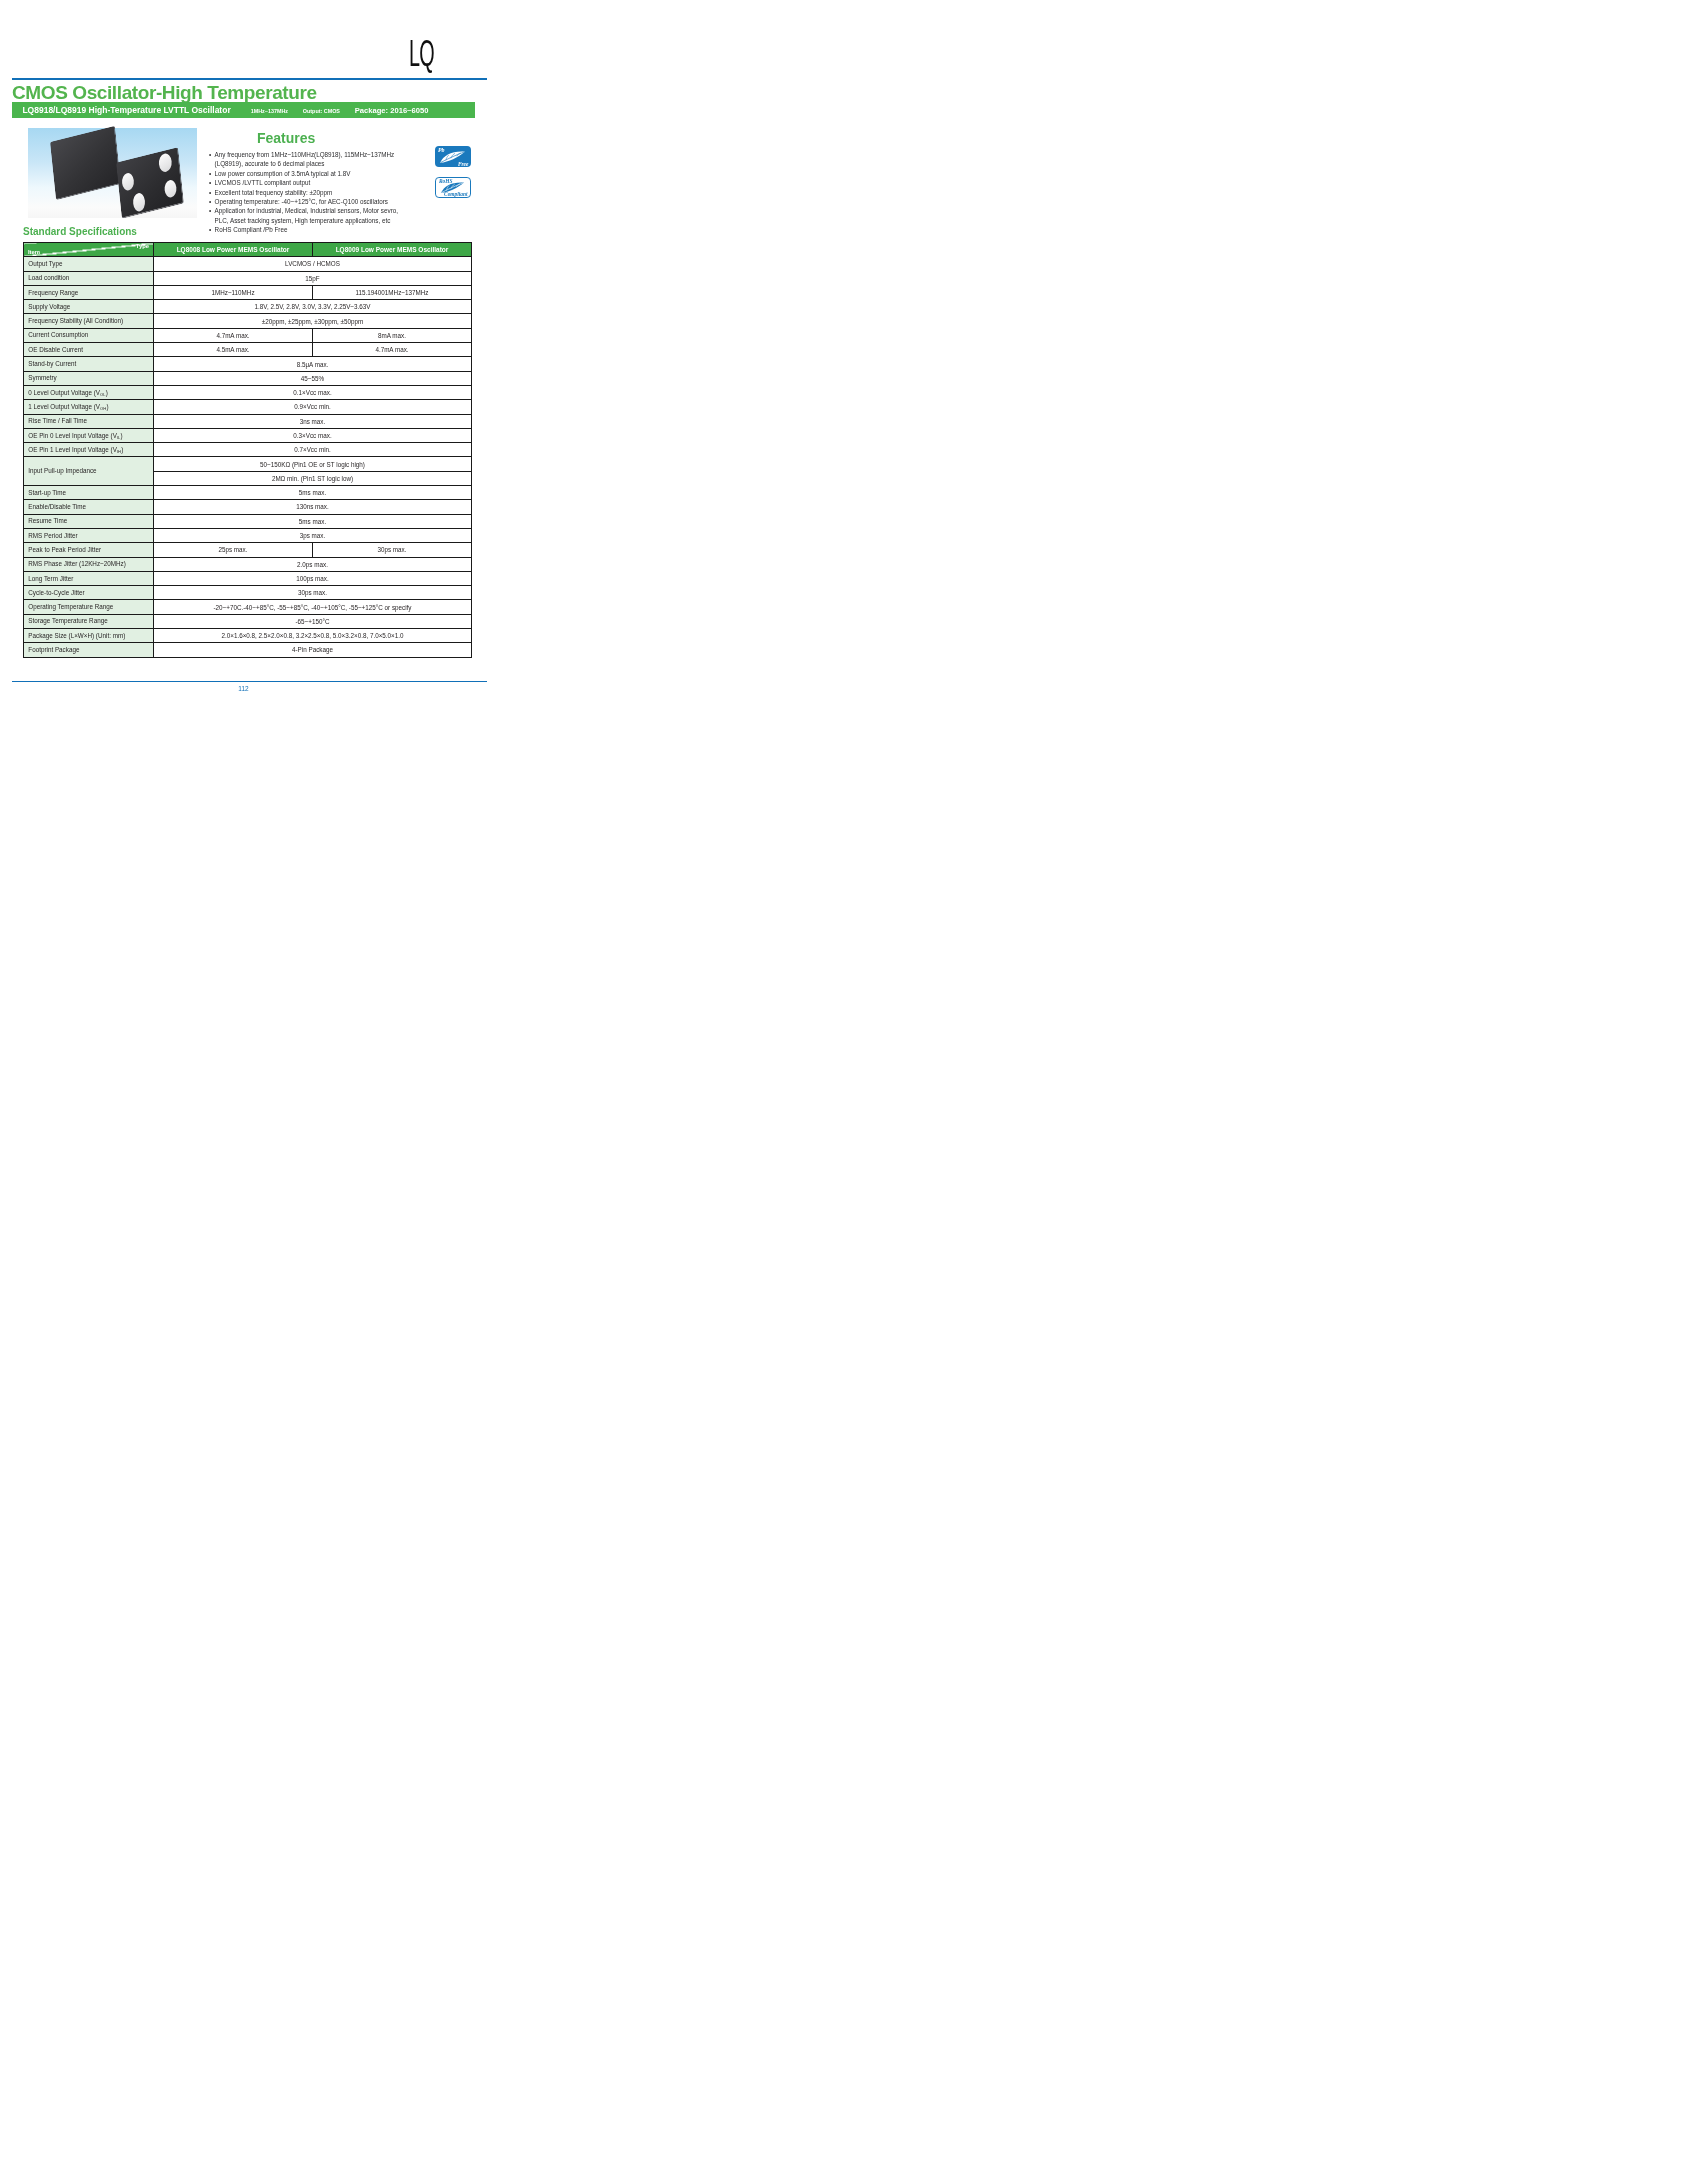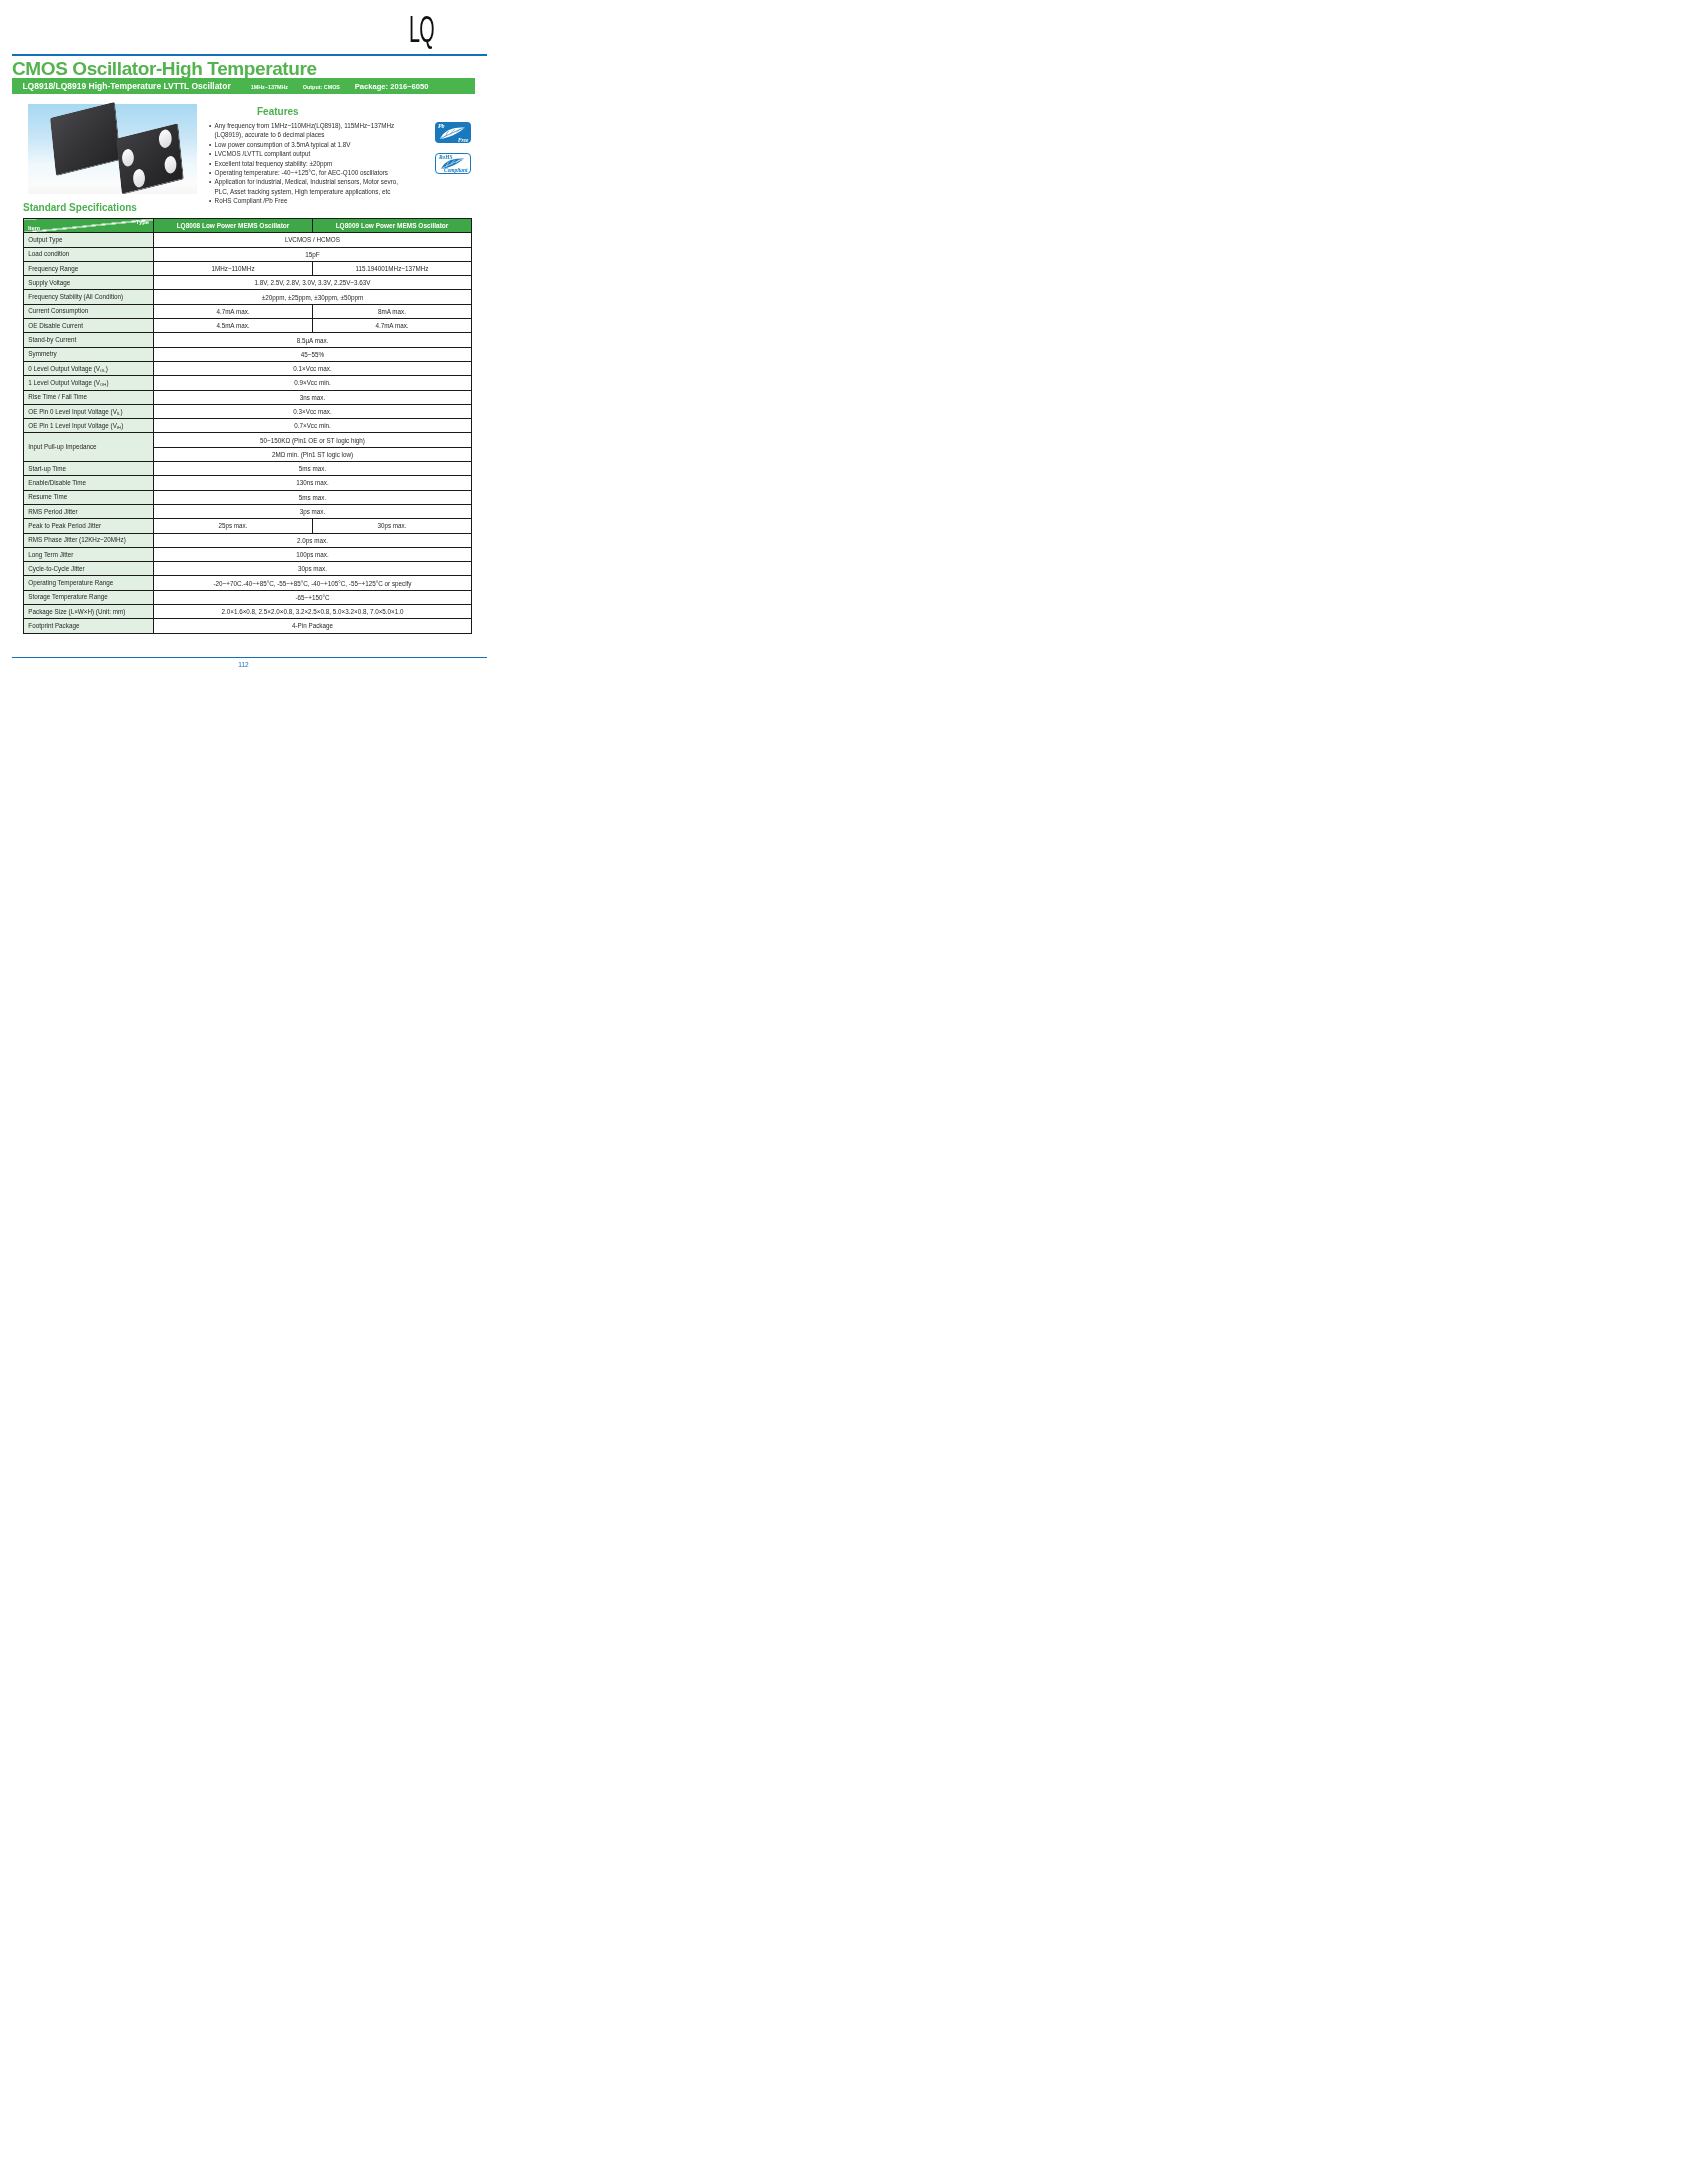--- a/index.html
+++ b/index.html
@@ -1,17 +1,17 @@
 <!DOCTYPE html>
 <html style="font-size:7px"><head>
 <meta charset="utf-8">
 <style>
   html,body{margin:0;padding:0;background:#ffffff;}
   .page{position:relative;width:487px;height:688px;background:#fff;overflow:hidden;
-        font-family:"Liberation Sans",sans-serif;color:#231f20;}
+        font-family:"Liberation Sans",sans-serif;color:#231f20;margin-top:24px;}
 
   
   .logo{position:absolute;top:12px;right:53px;font-size:36px;line-height:1;font-weight:400;
         color:#101010;transform:scaleX(.55);transform-origin:top right;letter-spacing:-1.7px;}
   .topline{position:absolute;left:11.7px;right:0;top:54px;height:1.7px;background:#1170b8;}
   .title{position:absolute;left:12px;top:58px;margin:0;font-size:19px;font-weight:700;
          color:#53b44e;letter-spacing:-0.4px;white-space:nowrap;}
   .banner{position:absolute;left:12px;top:78px;width:463px;height:16px;background:#4ab54d;
           line-height:16px;white-space:nowrap;padding-left:10.4px;box-sizing:border-box;color:#fff;}
   .b-main{font-size:8.5px;font-weight:700;margin-right:20px;}
@@ -32,21 +32,21 @@
             transform:rotate(-14deg) skewX(-8deg);
             border-bottom:1.7px solid #55555a;border-right:0.9px solid #4a4a4f;}
   .pad{position:absolute;background:linear-gradient(160deg,#ffffff,#d8d8da);border-radius:50%;}
   .pad.p1{right:7px;top:3px;width:13px;height:18px;}
   .pad.p2{left:4.3px;top:13px;width:12px;height:17.4px;}
   .pad.p3{left:13px;bottom:2.2px;width:12px;height:17.4px;}
   .pad.p4{right:5.2px;bottom:7.8px;width:12px;height:17.4px;}
 
   
   .features{position:absolute;left:209px;top:106px;width:227px;}
-  .features h2{margin:0 0 3.9px 0;font-size:10px;font-weight:700;color:#4cb050;padding-left:48px;}
+  .features h2{margin:0 0 3.9px 0;font-size:14px;font-weight:700;color:#4cb050;padding-left:48px;}
   .feat{display:flex;font-size:6.3px;line-height:9.4px;color:#2d2d2f;}
   .feat .bullet{flex:0 0 5.6px;width:5.6px;}
 
   
   .badge{position:absolute;left:435px;width:36px;height:21px;border-radius:3.9px;box-sizing:border-box;}
   .badge.pb{top:122px;background:#1a79bd;color:#ffffff;}
   .badge.rohs{top:153px;background:#ffffff;border:1.5px solid #1a79bd;color:#1a79bd;}
   .badge .bt{position:absolute;left:3px;top:0.9px;font:italic 700 5.9px "Liberation Serif",serif;}
   .badge .bb{position:absolute;right:2.6px;bottom:0.4px;font:italic 700 5.4px "Liberation Serif",serif;}
   .badge.rohs .bt{top:0.4px;font-size:5.4px;}

